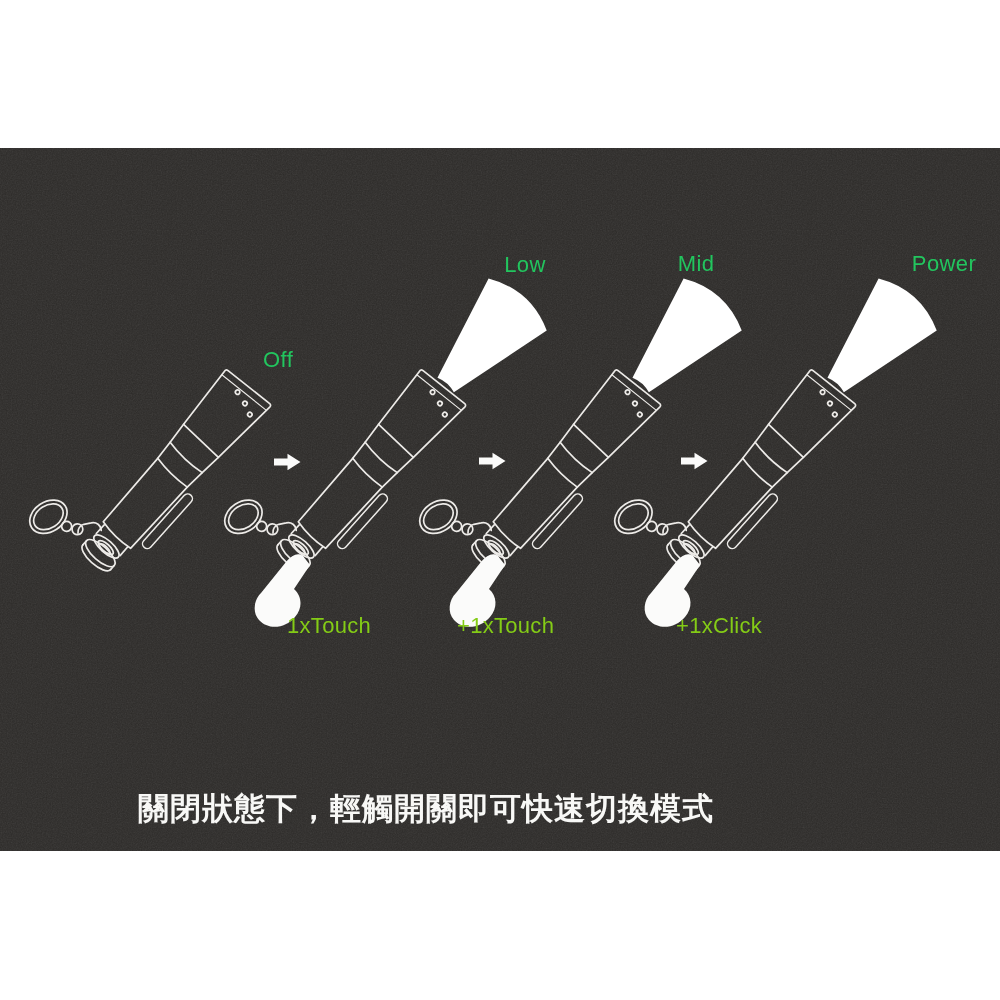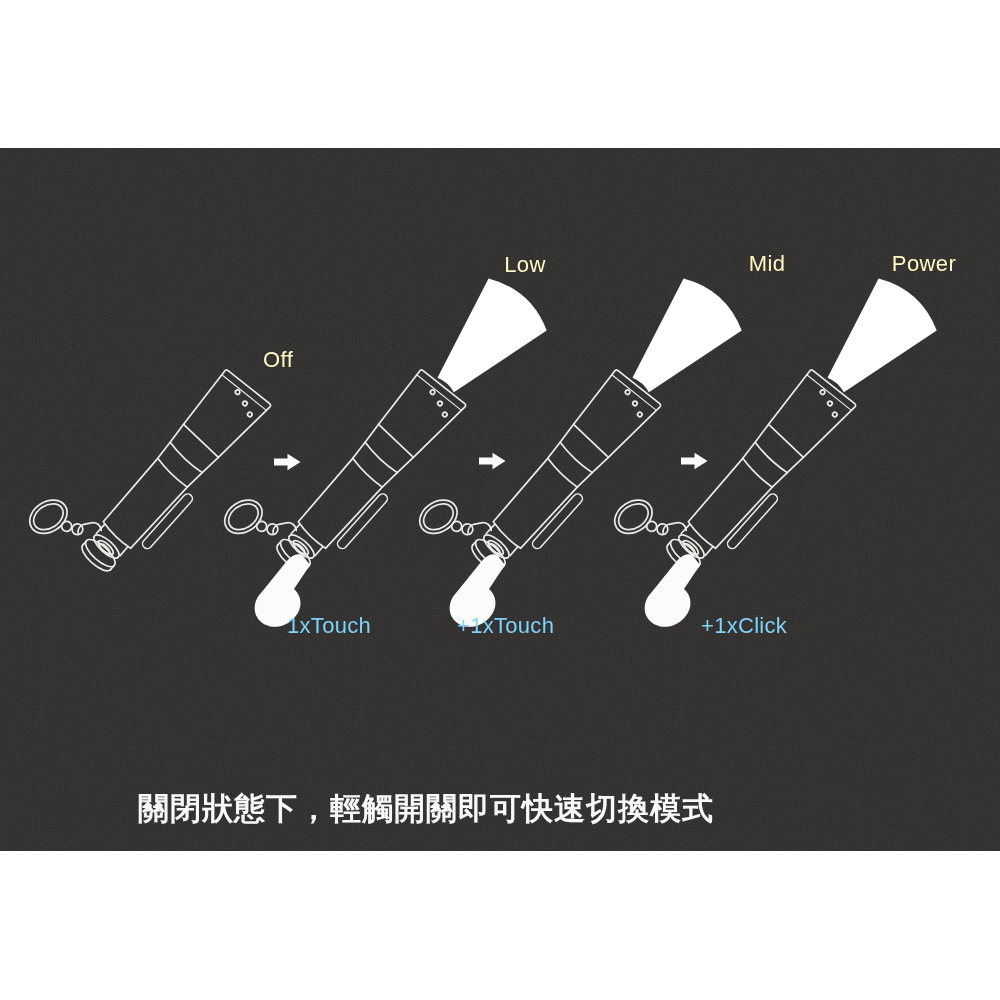--- a/index.html
+++ b/index.html
@@ -6,26 +6,26 @@
   .stage{
     position:relative;width:1000px;height:1000px;background:#ffffff;overflow:hidden;
     font-family:"Liberation Sans","DejaVu Sans",sans-serif;
   }
   .panel{
     position:absolute;left:0;top:148px;width:1000px;height:703px;
     background:#2c2a28;overflow:hidden;
   }
   .panel svg.diagram{position:absolute;left:0;top:0;display:block;}
   .label{
-    position:absolute;color:#fef9c3;font-size:22px;line-height:24px;
+    position:absolute;color:#22c55e;font-size:22px;line-height:24px;
     letter-spacing:0.4px;white-space:nowrap;
   }
   .label.centered{transform:translateX(-50%);}
   .action{
-    position:absolute;color:#7dd3fc;font-size:22px;line-height:24px;
+    position:absolute;color:#84cc16;font-size:22px;line-height:24px;
     letter-spacing:0.3px;white-space:nowrap;
   }
   .caption{
     position:absolute;left:0;top:642px;width:852px;text-align:center;
     color:#f8f8f6;font-size:31px;line-height:38px;font-weight:700;
     letter-spacing:1px;white-space:nowrap;
   }
 </style>
 </head>
 <body>
@@ -105,22 +105,22 @@
       <use href="#press" transform="translate(195,0)"></use>
       <use href="#press" transform="translate(390,0)"></use>
 
       <use href="#arrow" transform="translate(287,314)"></use>
       <use href="#arrow" transform="translate(492,313)"></use>
       <use href="#arrow" transform="translate(694,313)"></use>
     </svg>
 
     <div class="label" style="left:263px;top:200px">Off</div>
     <div class="label centered" style="left:525px;top:105px">Low</div>
-    <div class="label centered" style="left:767px;top:104px">Mid</div>
-    <div class="label centered" style="left:924px;top:104px">Power</div>
+    <div class="label centered" style="left:696px;top:104px">Mid</div>
+    <div class="label centered" style="left:944px;top:104px">Power</div>
 
     <div class="action" style="left:287px;top:466px">1xTouch</div>
     <div class="action" style="left:457px;top:466px">+1xTouch</div>
-    <div class="action" style="left:701px;top:466px">+1xClick</div>
+    <div class="action" style="left:676px;top:466px">+1xClick</div>
 
     <div class="caption">關閉狀態下，輕觸開關即可快速切換模式</div>
   </div>
 </div>
 
 </body></html>

